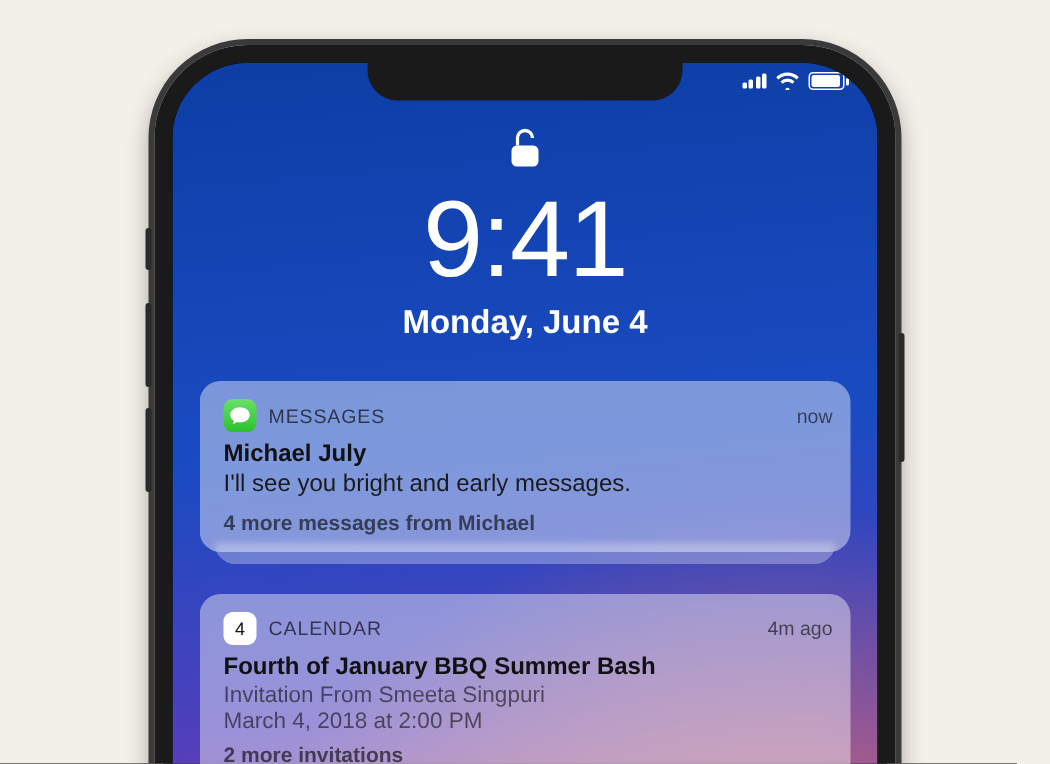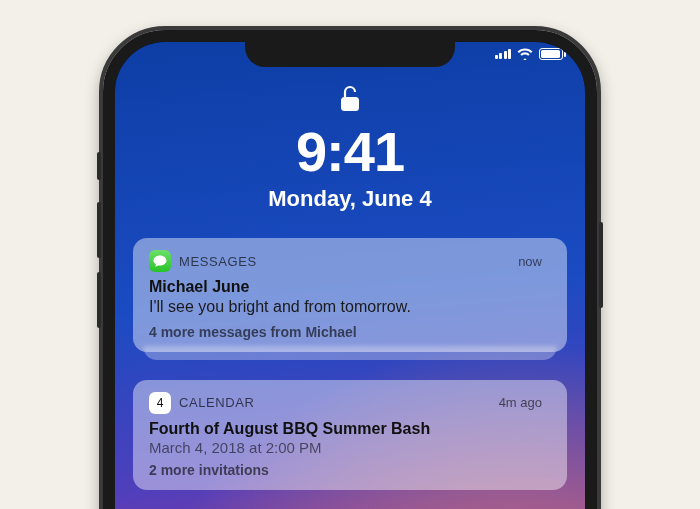--- a/index.html
+++ b/index.html
@@ -56,22 +56,22 @@
     z-index: 6;
   }
   .lock-area {
     margin-top: 42px;
     display: flex;
     flex-direction: column;
     align-items: center;
     gap: 2px;
   }
   .time {
-    font-size: 56px;
-    font-weight: 700;
+    font-size: 72px;
+    font-weight: 400;
     letter-spacing: -1px;
     line-height: 1;
     margin-top: 8px;
   }
   .date {
     font-size: 22px;
     font-weight: 700;
     margin-top: 4px;
   }
   .notifications {
@@ -101,21 +101,21 @@
     bottom: -15px;
     background: rgba(255,255,255,.20);
     border-bottom-left-radius: 14px;
     border-bottom-right-radius: 14px;
     z-index: -1;
   }
   .card {
     position: relative;
     background: rgba(255,255,255,.43);
     border-radius: 14px;
-    padding: 12px 25px 12px 16px;
+    padding: 12px 12px 12px 16px;
     color: #1b1b1d;
     z-index: 1;
     backdrop-filter: blur(2px);
   }
   .card-header {
     display: flex;
     align-items: center;
     gap: 8px;
     margin-bottom: 6px;
   }
@@ -244,38 +244,39 @@
         <div class="card">
           <div class="card-header">
             <div class="app-icon messages">
               <svg width="14" height="13" viewBox="0 0 14 13">
                   <path d="M7 0.5 C3.4 0.5 0.5 2.8 0.5 5.6 c0 1.6 1 3 2.5 3.9 l-0.8 2.3 2.9-1.4 c0.6 0.1 1.3 0.2 1.9 0.2 3.6 0 6.5-2.3 6.5-5 S10.6 0.5 7 0.5 Z" fill="#fff"></path>
                 </svg>
             </div>
             <span class="app-name">MESSAGES</span>
             <span class="timestamp">now</span>
           </div>
-          <div class="card-title">Michael June</div>
-          <div class="card-body">I'll see you bright and from tomorrow.</div>
+          <div class="card-title">Michael July</div>
+          <div class="card-body">I'll see you bright and early messages.</div>
           <div class="card-meta">4 more messages from Michael</div>
         </div>
         <div class="stack-behind"></div>
         <div class="stack-behind2"></div>
       </div>
 
       <div class="card-stack">
         <div class="card">
           <div class="card-header">
             <div class="app-icon calendar">
               <span class="day">4</span>
             </div>
             <span class="app-name">CALENDAR</span>
             <span class="timestamp">4m ago</span>
           </div>
-          <div class="card-title">Fourth of August BBQ Summer Bash</div>
+          <div class="card-title">Fourth of January BBQ Summer Bash</div>
+          <div class="card-sub">Invitation From Smeeta Singpuri</div>
           <div class="card-sub">March 4, 2018 at 2:00 PM</div>
           <div class="card-meta">2 more invitations</div>
         </div>
 
       </div>
 
     </div>
 
   </div>
 </div>

